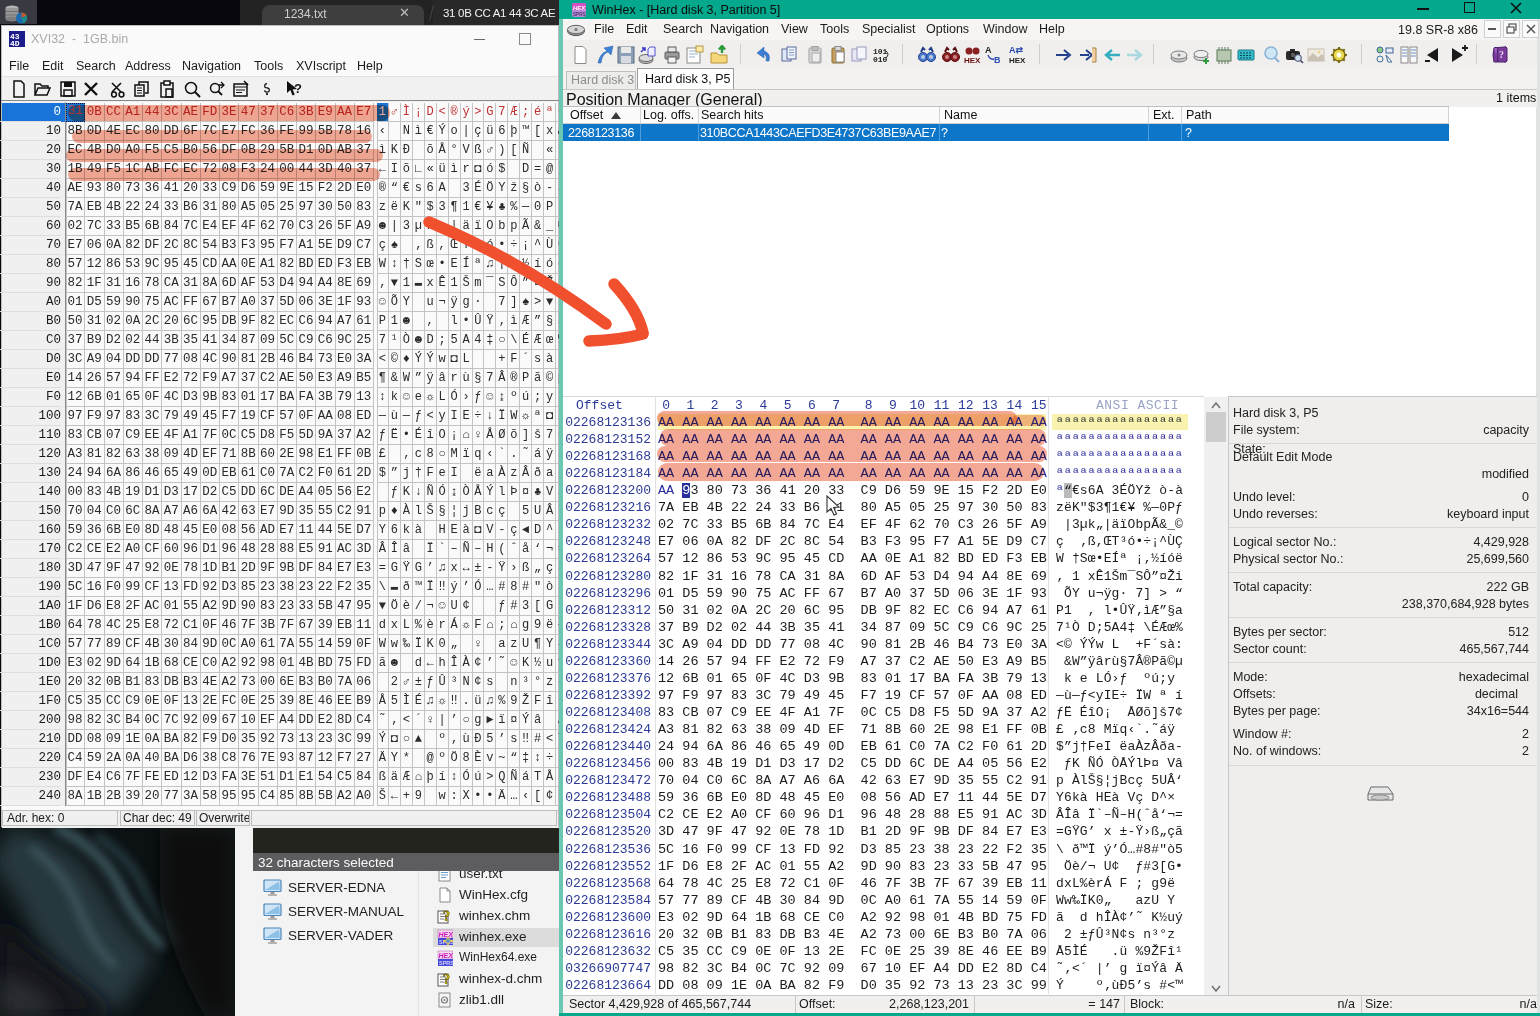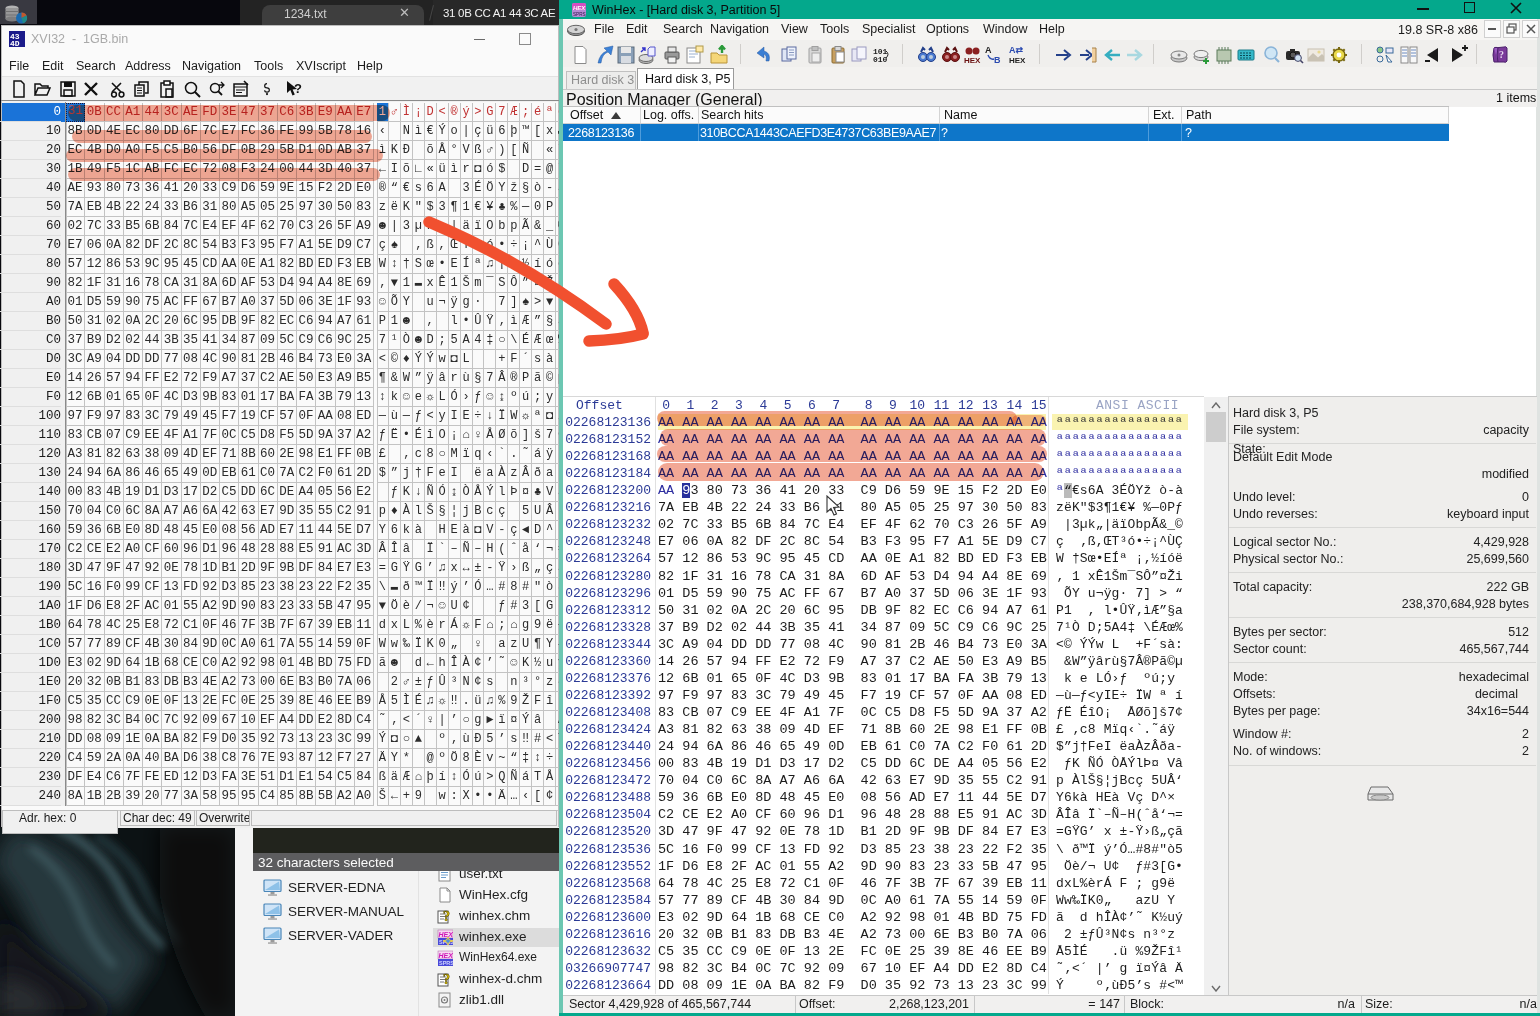--- a/index.html
+++ b/index.html
@@ -1571,21 +1571,21 @@
       <div class="ac" style="">[</div>
       <div class="ac" style="">¢</div>
       <div class="ac" style=""> </div>
     </div>
 </div>
 <div class="hl" style="left:68px;top:105px;width:322px;height:16px;border-radius:8px"></div>
 <div class="hl" style="left:72px;top:129.5px;width:300px;height:13px;border-radius:6.5px"></div>
 <div class="hl" style="left:66px;top:148.5px;width:317px;height:13px;border-radius:6.5px"></div>
 <div class="hl" style="left:68px;top:167.5px;width:312px;height:13px;border-radius:6.5px"></div>
 <div class="abs" style="left:2px;top:810px;width:556px;height:17px;background:#f0f0f0;border-top:1px solid #c8c8c8"></div>
-<div class="abs" style="left:2px;top:810px;width:116px;height:24px;border:1px solid #bdbdbd;box-sizing:border-box;font-size:12px;color:#1a1a1a;padding-left:16px;line-height:14px;background:#f0f0f0;overflow:hidden;white-space:nowrap">Adr. hex: 0</div>
+<div class="abs" style="left:2px;top:810px;width:116px;height:16px;border:1px solid #bdbdbd;box-sizing:border-box;font-size:12px;color:#1a1a1a;padding-left:4px;line-height:14px;background:#f0f0f0;overflow:hidden;white-space:nowrap">Adr. hex: 0</div>
 <div class="abs" style="left:120px;top:810px;width:75px;height:16px;border:1px solid #bdbdbd;box-sizing:border-box;font-size:12px;color:#1a1a1a;padding-left:2px;line-height:14px;background:#f0f0f0;overflow:hidden;white-space:nowrap">Char dec: 49</div>
 <div class="abs" style="left:196px;top:810px;width:54px;height:16px;border:1px solid #bdbdbd;box-sizing:border-box;font-size:12px;color:#1a1a1a;padding-left:2px;line-height:14px;background:#f0f0f0;overflow:hidden;white-space:nowrap">Overwrite</div>
 <div class="abs" style="left:251px;top:810px;width:306px;height:16px;border:1px solid #bdbdbd;box-sizing:border-box;font-size:12px;color:#1a1a1a;padding-left:2px;line-height:14px;background:#f0f0f0;overflow:hidden;white-space:nowrap"></div>
 <div class="abs" style="left:559px;top:0px;width:981px;height:1016px;background:#fff"></div>
 <div class="abs" style="left:559px;top:0px;width:4px;height:1016px;background:#6cc7b2"></div>
 <div class="abs" style="left:1536px;top:19px;width:4px;height:997px;background:#dfe3e1"></div>
 <div class="abs" style="left:559px;top:1013px;width:981px;height:3px;background:#04a88c"></div>
 <div class="abs" style="left:559px;top:0px;width:981px;height:19px;background:#04a88c"></div>
 <svg class="abs" style="left:572px;top:3px" width="14" height="14" viewBox="0 0 14 14">
 <rect width="14" height="14" rx="2" fill="#b68ad4"></rect>

